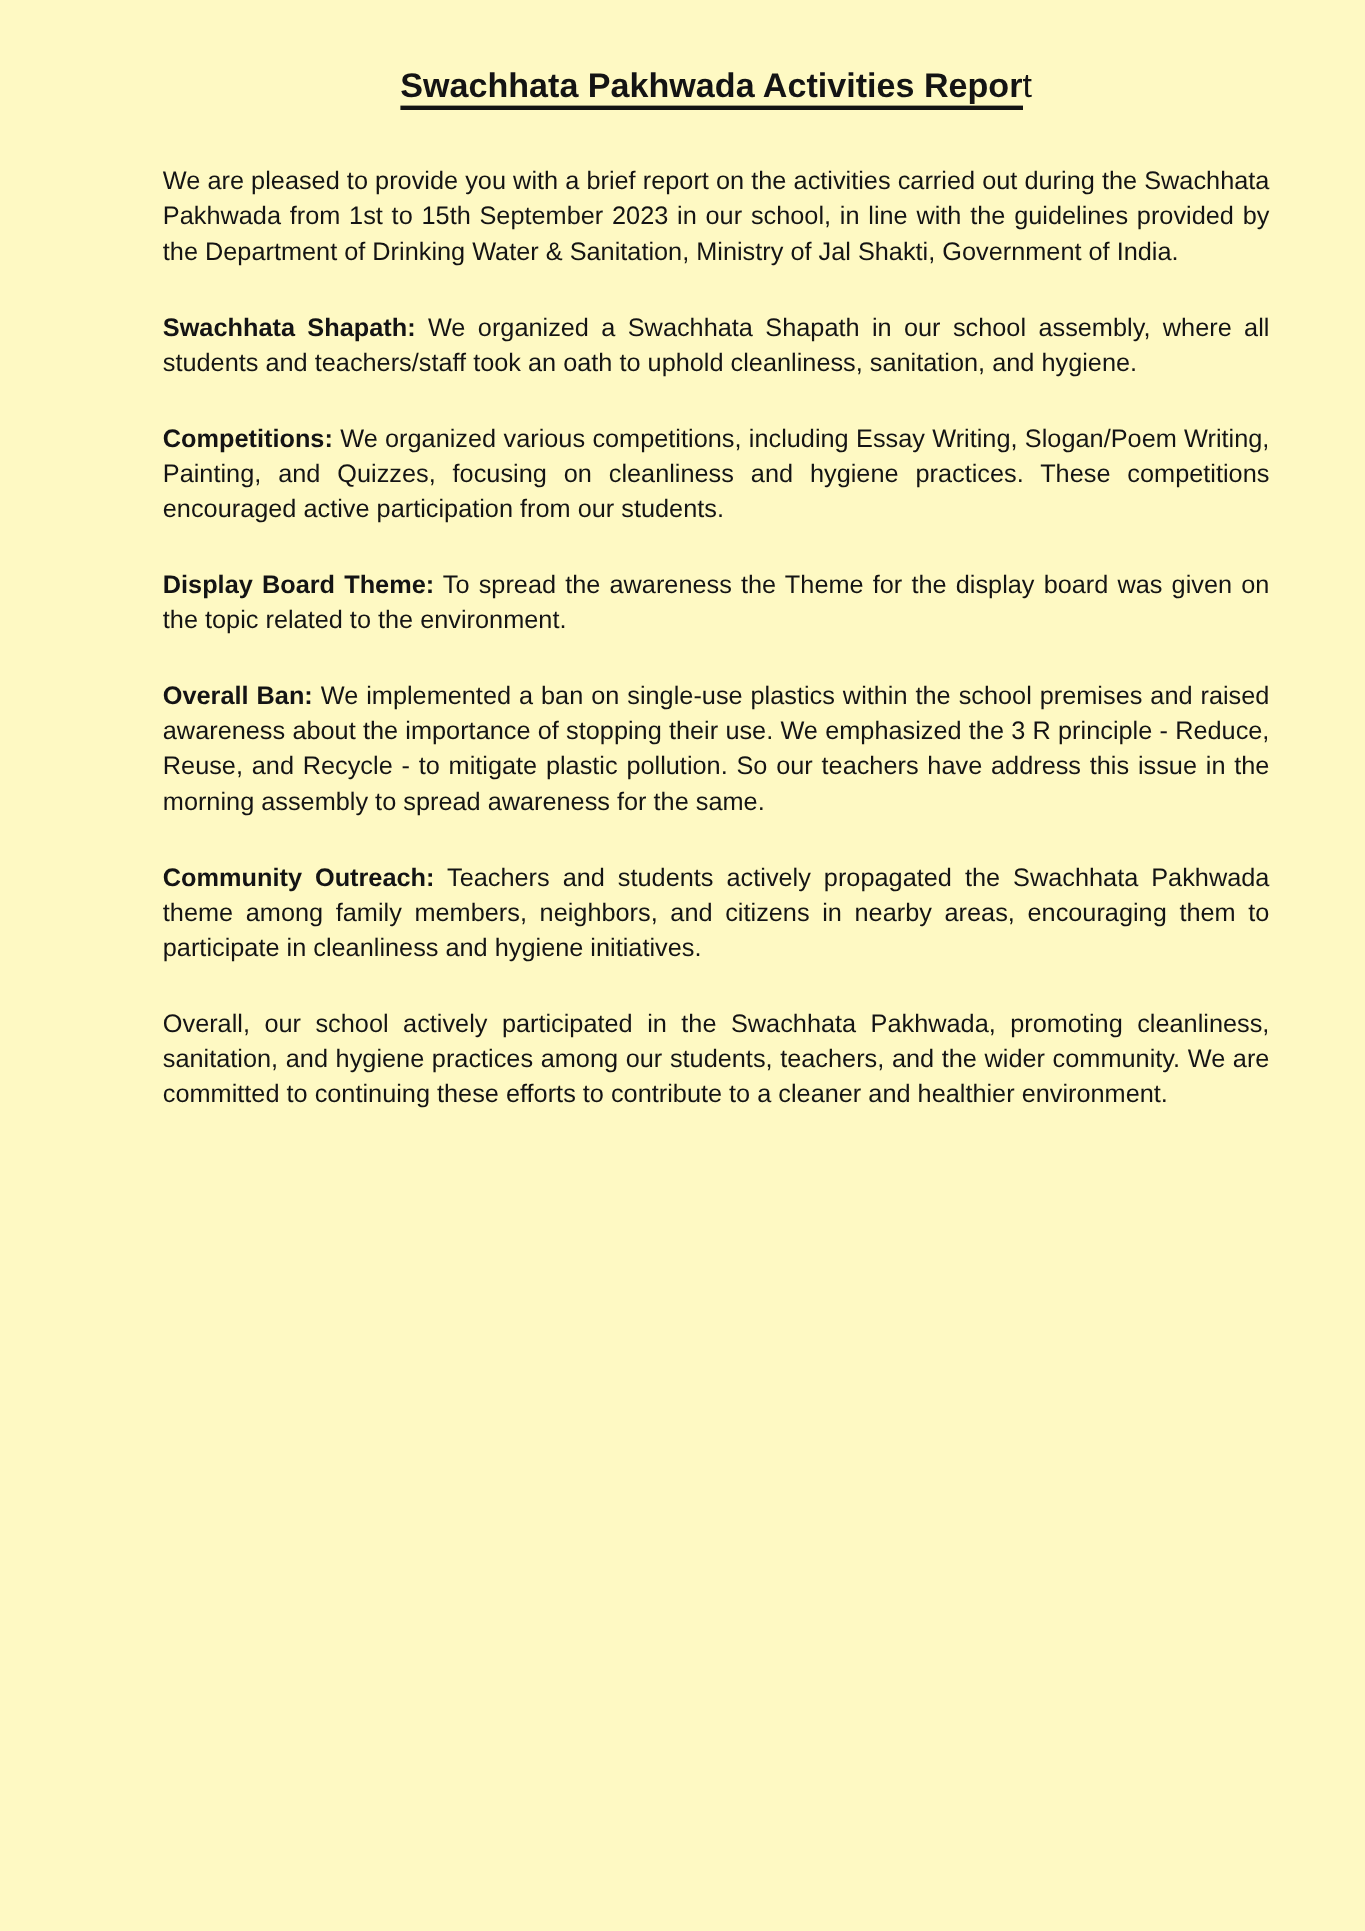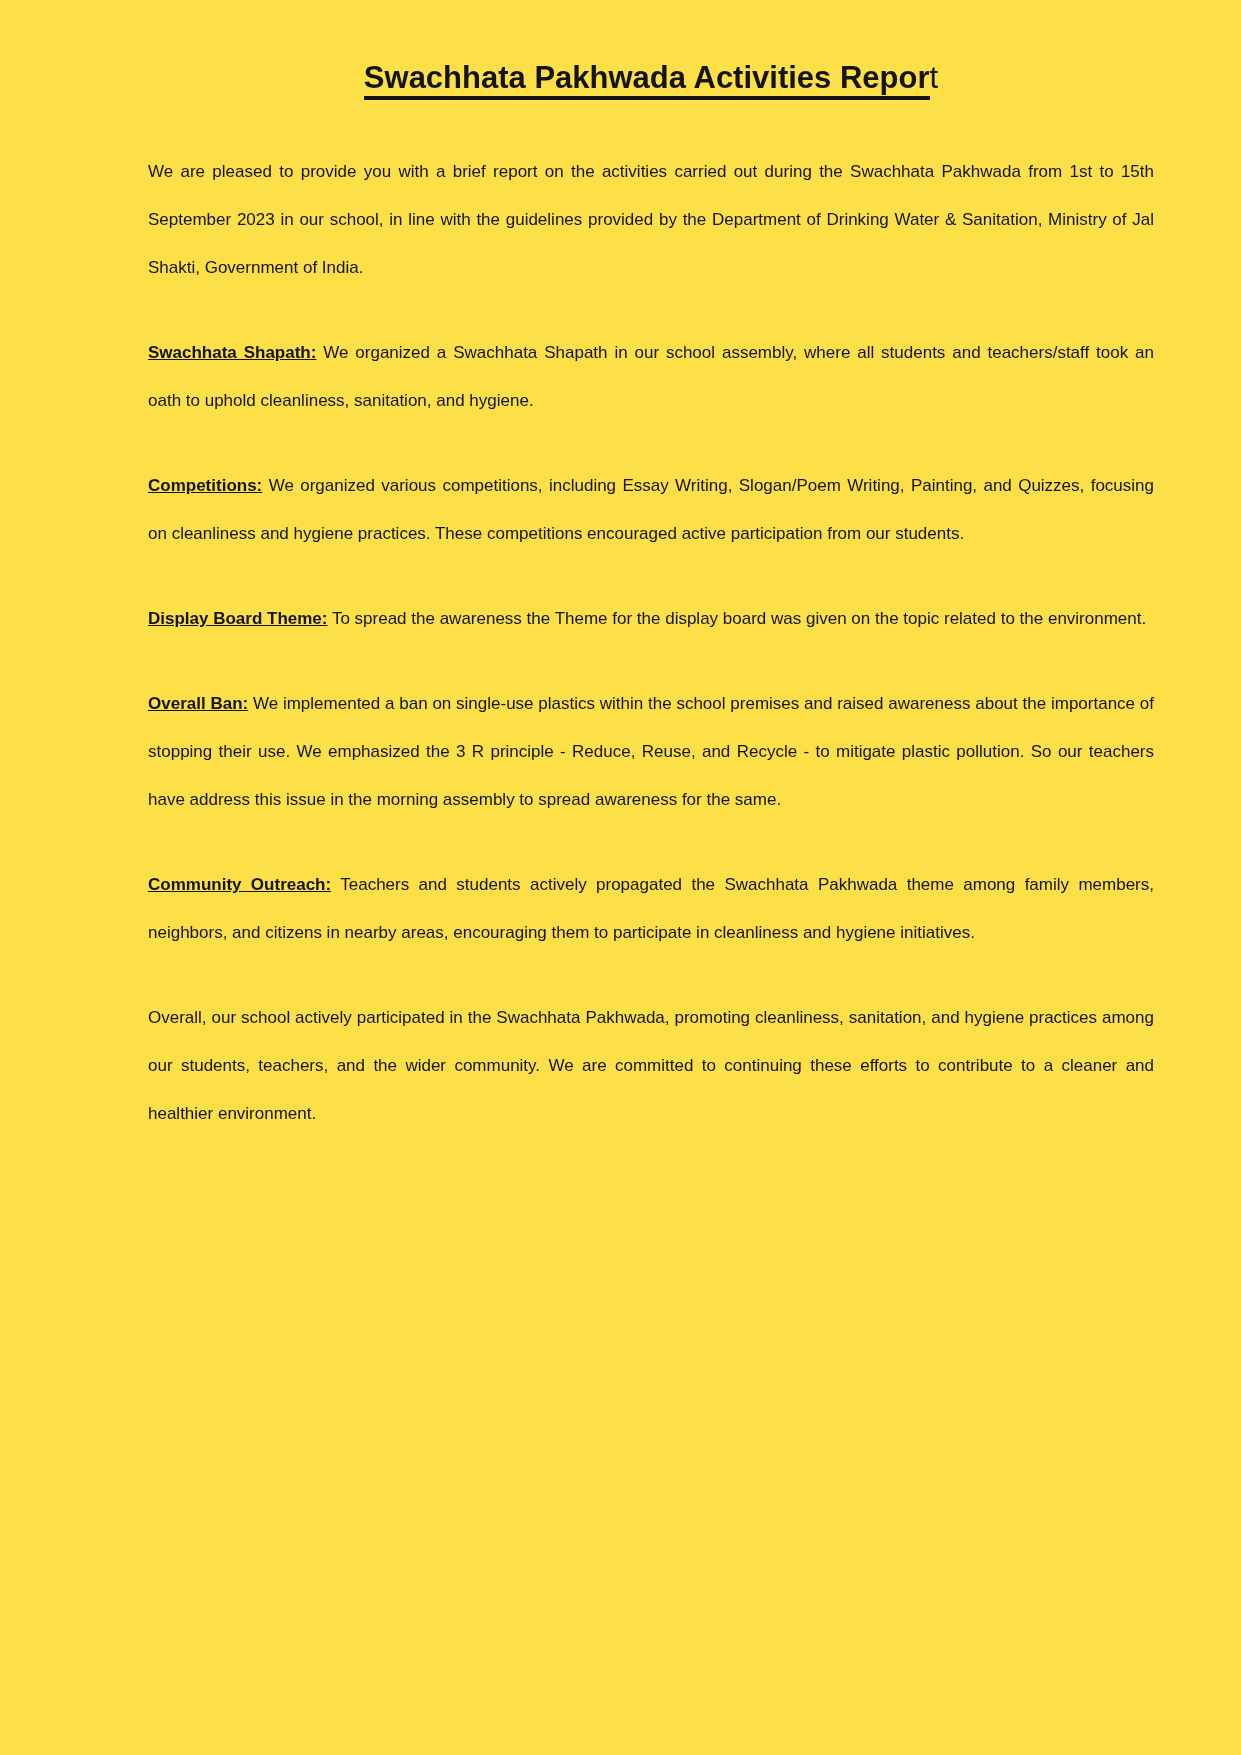--- a/index.html
+++ b/index.html
@@ -5,21 +5,21 @@
   html, body {
     margin: 0;
     padding: 0;
     background: #ffffff;
   }
   .page {
     position: relative;
     width: 1241px;
     height: 1755px;
     box-sizing: border-box;
-    background: #fde047;
+    background: #fef9c3;
     color: #141414;
     font-family: "Liberation Sans", "DejaVu Sans", sans-serif;
     padding: 50px 87px 0 148px;
     overflow: hidden;
   }
   .doc-title {
     text-align: center;
     font-size: 31px;
     line-height: 40px;
     font-weight: 400;
@@ -28,29 +28,28 @@
   }
   .doc-title .title-main {
     font-weight: 700;
     border-bottom: 4px solid #141414;
     padding-bottom: 1px;
   }
   .doc-title .title-tail {
     font-weight: 400;
   }
   .para {
-    font-size: 17px;
-    line-height: 48px;
+    font-size: 23px;
+    line-height: 32px;
     text-align: justify;
     text-justify: inter-word;
     margin: 0 0 37px 0;
   }
   .para strong {
     font-weight: 700;
-    text-decoration: underline;
   }
 </style>
 </head>
 <body>
 
 <div class="page">
 
   <h1 class="doc-title"><span class="title-main">Swachhata Pakhwada Activities Repor</span><span class="title-tail">t</span></h1>
 
   <p class="para"><strong></strong><span>We are pleased to provide you with a brief report on the activities carried out during the Swachhata Pakhwada from 1st to 15th September 2023 in our school, in line with the guidelines provided by the Department of Drinking Water &amp; Sanitation, Ministry of Jal Shakti, Government of India.</span></p>

